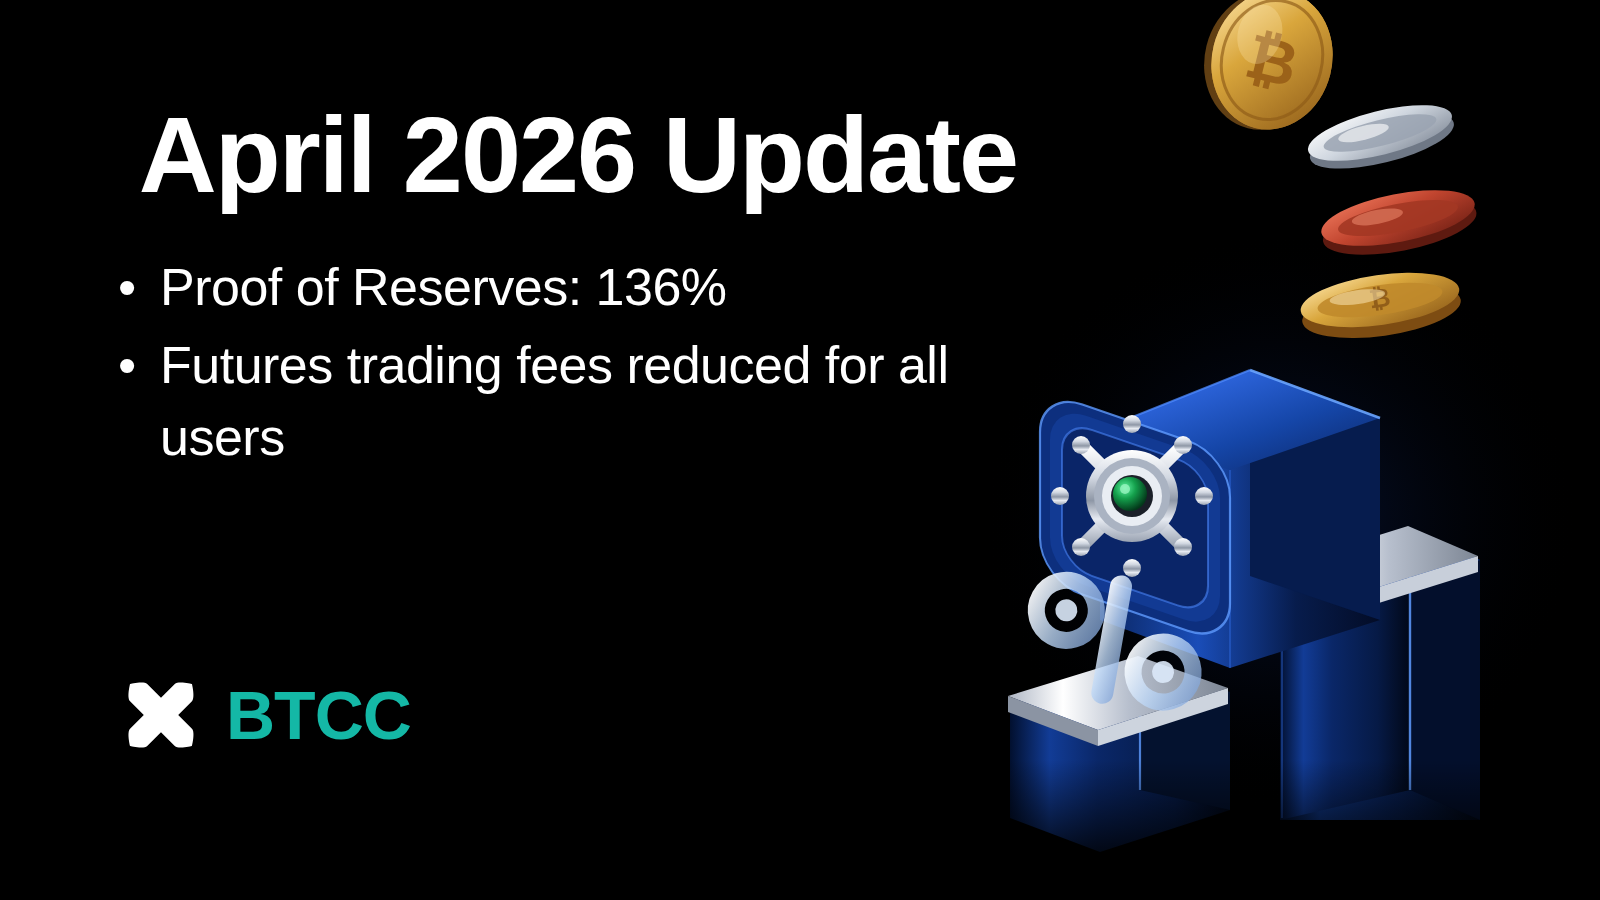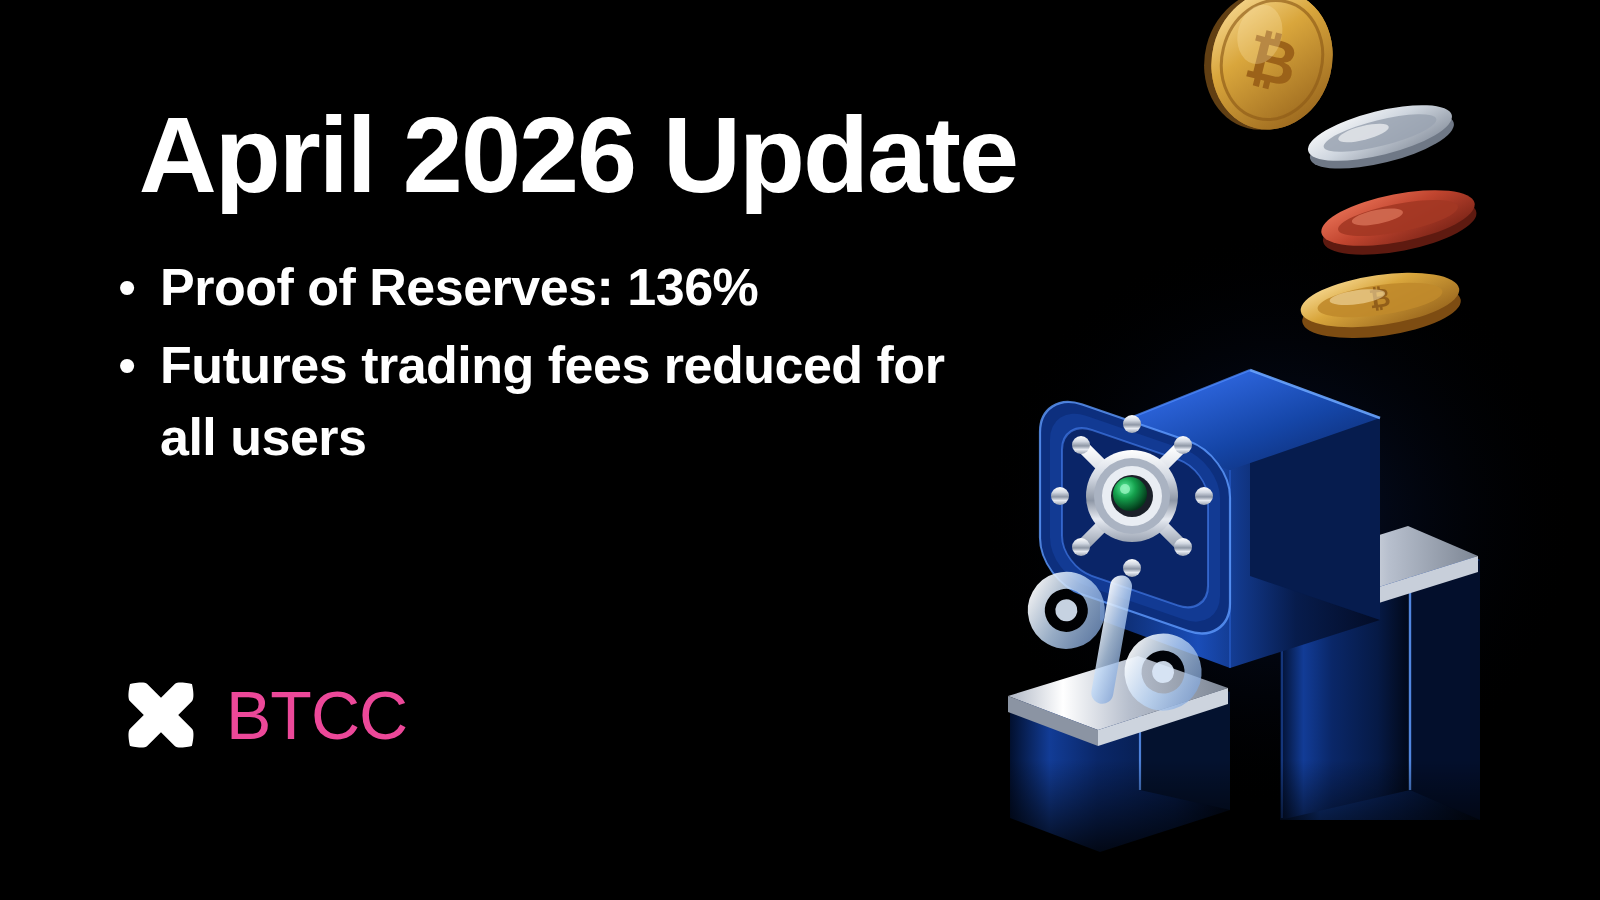--- a/index.html
+++ b/index.html
@@ -48,36 +48,35 @@
     flex:0 0 auto;
     width:42px;
     text-align:left;
     font-size:52px;
     line-height:1.38;
     color:#ffffff;
   }
   .bullet-text {
     flex:1 1 auto;
     max-width:830px;
-    font-weight:bold;
   }
 
   
   .logo {
     position:absolute;
     left:118px; top:672px;
     display:flex;
     align-items:center;
     gap:22px;
   }
   .logo-mark { width:86px; height:86px; display:block; }
   .logo-word {
     font-size:68px;
-    font-weight:400;
-    color:#ec4899;
+    font-weight:700;
+    color:#14b8a6;
     letter-spacing:-1px;
     line-height:1;
   }
 
   
   .art {
     position:absolute;
     right:0; top:0;
     width:620px; height:900px;
     pointer-events:none;

